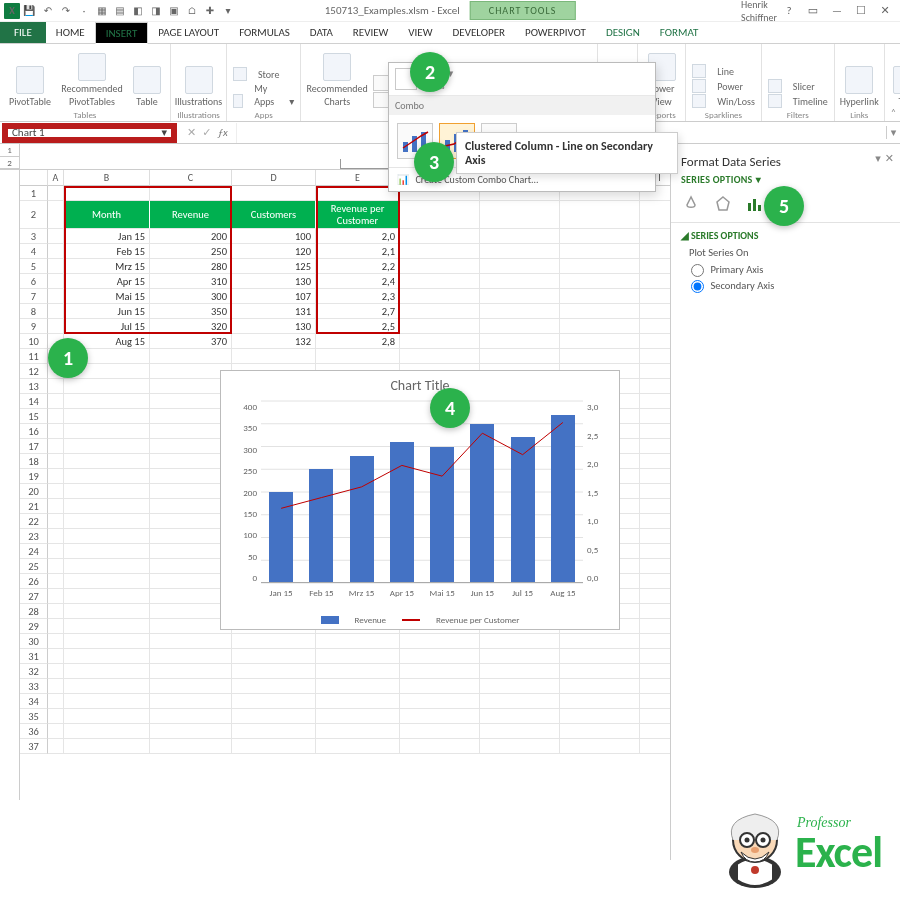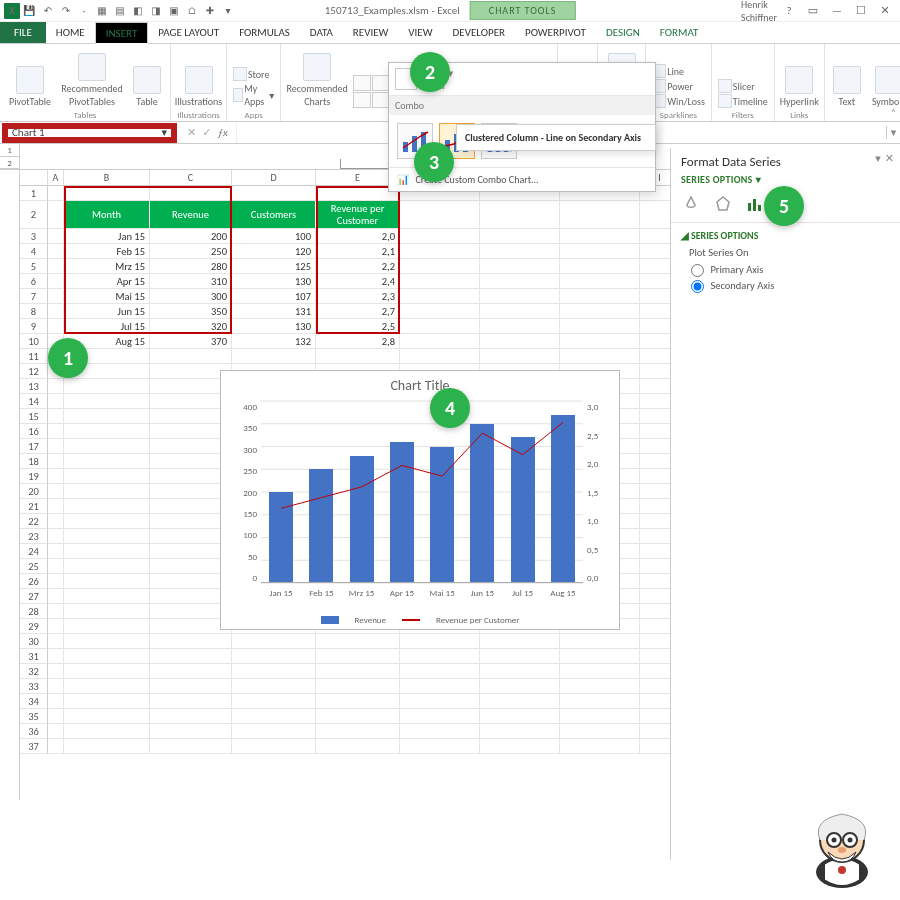--- a/index.html
+++ b/index.html
@@ -22,21 +22,21 @@
   .tabs .tab.sel{border:1px solid #d0d0d0;border-bottom:1px solid #fff;background:#000000;color:#217346;margin-bottom:-1px}
   .tabs .ctx{color:#217346}
   
   .ribbon{height:78px;background:#fff;display:flex;align-items:stretch;border-bottom:1px solid #ccc;font-size:10px;color:#666;position:relative}
   .rgrp{border-right:1px solid #e2e2e2;display:flex;flex-direction:column;align-items:center;justify-content:flex-end;padding:4px 6px 1px}
   .rgrp .lbl{color:#888;font-size:9px;margin-top:1px}
   .rgrp .row{display:flex;gap:6px;align-items:flex-end;flex:1}
   .rbtn{display:flex;flex-direction:column;align-items:center;gap:1px;color:#666;width:48px}
   .rbtn .ic{width:28px;height:28px;background:#f2f5fa;border:1px solid #d0d8e0;border-radius:2px}
   .stack{display:flex;flex-direction:column;gap:1px;align-items:flex-start;font-size:10px}
-  .stack .srow{display:flex;align-items:center;gap:1px}
+  .stack .srow{display:flex;align-items:flex-end;gap:11px}
   .stack .ic{width:14px;height:14px;background:#f2f5fa;border:1px solid #d0d8e0}
   .mini{width:18px;height:16px;border:1px solid #ccc;background:#fafafa;display:inline-block}
   .ribbon .collapse{position:absolute;right:4px;bottom:2px;color:#888}
   
   .fbar{height:22px;display:flex;align-items:center;border-bottom:1px solid #ccc;background:#fff}
   .fbar .namebox{width:175px;height:20px;border:6px solid #b91c1c;margin:1px 2px;display:flex;align-items:center;padding:0 4px;justify-content:space-between;font-size:11px}
   .fbar .fctrl{display:flex;align-items:center;gap:6px;padding:0 8px;color:#aaa}
   .fbar .fx{font-style:italic;color:#777}
   .fbar .input{flex:1;height:20px;border-left:1px solid #eee}
   .fbar .drop{width:14px;text-align:center;color:#888;border-left:1px solid #ccc}
@@ -82,21 +82,21 @@
   .chart .axisline{position:absolute;left:0;right:0;bottom:0;height:1px;background:#aaa}
   
   .combopanel{position:absolute;left:388px;top:62px;width:268px;background:#fff;border:1px solid #bbb;box-shadow:2px 4px 10px rgba(0,0,0,.15);z-index:20;font-size:11px;color:#555}
   .combopanel .hd{display:flex;align-items:center;gap:4px;padding:4px 6px;border-bottom:1px solid #e8e8e8}
   .combopanel .hd .cic{width:22px;height:22px;background:#fff;border:1px solid #c9c9c9}
   .combopanel .sub{background:#f1f1f1;padding:3px 6px;font-size:10px;color:#777}
   .combopanel .opts{display:flex;gap:6px;padding:8px}
   .combopanel .opts .o{width:36px;height:36px;border:1px solid #ccc;background:#fafafa;display:flex;align-items:center;justify-content:center}
   .combopanel .opts .o.sel{border:1px solid #f0a030;background:#fff3d6}
   .combopanel .opts svg{width:30px;height:26px}
-  .tooltip{position:absolute;left:456px;top:124px;width:200px;background:#fff;border:1px solid #ccc;box-shadow:2px 3px 8px rgba(0,0,0,.12);padding:6px 8px;font-size:10px;color:#555;z-index:21}
+  .tooltip{position:absolute;left:456px;top:132px;width:222px;background:#fff;border:1px solid #ccc;box-shadow:2px 3px 8px rgba(0,0,0,.12);padding:6px 8px;font-size:12px;color:#555;z-index:21}
   .tooltip b{color:#333}
   
   .fpane{position:absolute;right:0;top:148px;width:230px;bottom:40px;border-left:1px solid #ccc;background:#fff;padding:6px 10px;z-index:5}
   .fpane h3{font-size:13px;color:#333;font-weight:normal;margin-bottom:4px}
   .fpane .so{color:#2a7a2a;font-weight:bold;font-size:10px;letter-spacing:.3px;display:flex;align-items:center;gap:3px}
   .fpane .icons{display:flex;gap:12px;margin:8px 0;color:#888}
   .fpane .icons span{width:20px;height:20px;display:flex;align-items:center;justify-content:center}
   .fpane .icons .bars{color:#2a7a2a}
   .fpane .icons svg{width:18px;height:18px}
   .fpane hr{border:none;border-top:1px solid #e2e2e2;margin:4px -10px}
@@ -986,13 +986,17 @@
       <path d="M18 40 Q10 20 40 14 Q70 20 62 40" fill="#eee" stroke="#999"></path>
       <circle cx="32" cy="40" r="7" fill="#fff" stroke="#333" stroke-width="2"></circle>
       <circle cx="48" cy="40" r="7" fill="#fff" stroke="#333" stroke-width="2"></circle>
       <circle cx="32" cy="40" r="2.5" fill="#333"></circle>
         <circle cx="48" cy="40" r="2.5" fill="#333"></circle>
       <ellipse cx="40" cy="50" rx="4" ry="3" fill="#e8a070"></ellipse>
       <path d="M26 52 Q40 66 54 52 Q50 62 40 62 Q30 62 26 52" fill="#fff" stroke="#333"></path>
       <circle cx="40" cy="70" r="4" fill="#c0392b"></circle>
     </svg>
   </div>
+  <div class="txt">
+    <span class="p">Professor</span>
+    <span class="e">Excel</span>
+  </div>
 </div>
 
 </body></html>

